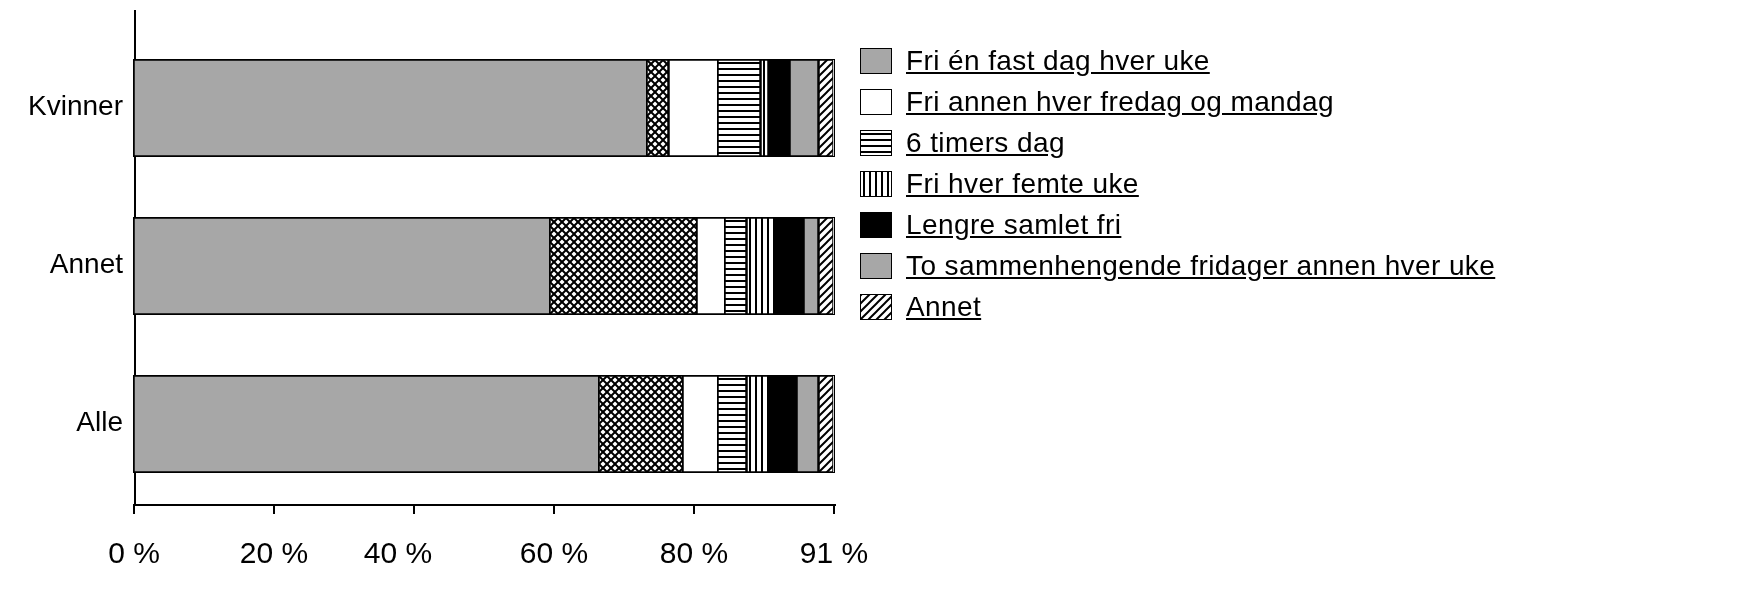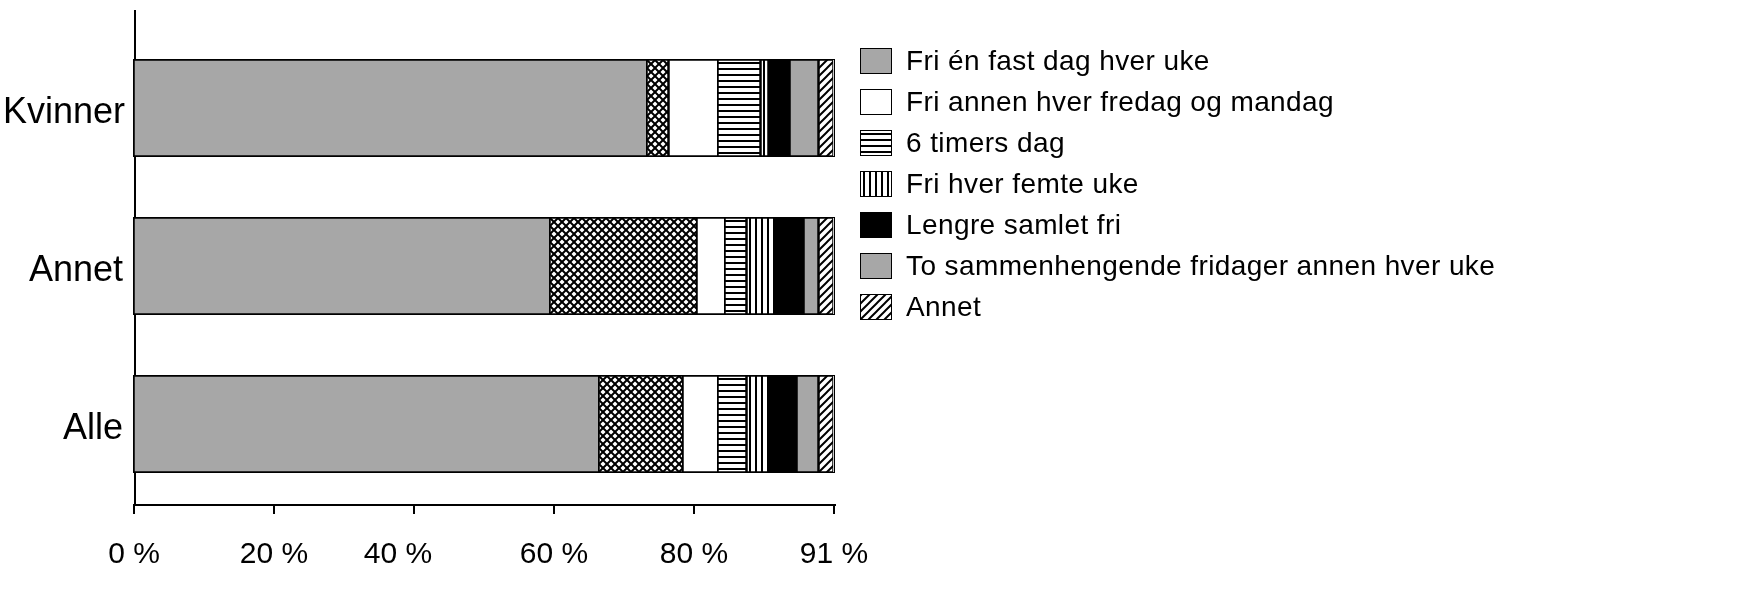--- a/index.html
+++ b/index.html
@@ -20,20 +20,21 @@
     left: 0;
     top: 0;
     width: 1763px;
     height: 597px;
   }
   .legend {
     position: absolute;
     left: 860px;
     top: 36px;
     width: 880px;
+    text-decoration: underline;
   }
   .legend-row {
     display: flex;
     align-items: center;
     margin: 9px 0;
   }
   .legend-swatch {
     width: 30px;
     height: 24px;
     border: 1.5px solid #000;
@@ -41,21 +42,21 @@
     flex: 0 0 auto;
   }
   .legend-label {
     font-size: 28px;
     letter-spacing: 0.4px;
   }
   .ylabel {
     position: absolute;
     right: 1640px;
     text-align: right;
-    font-size: 36px;
+    font-size: 28px;
     width: 120px;
   }
   .xlabel {
     position: absolute;
     top: 536px;
     font-size: 30px;
     transform: translateX(-50%);
   }
   .bar-row-group {
     position: absolute;

